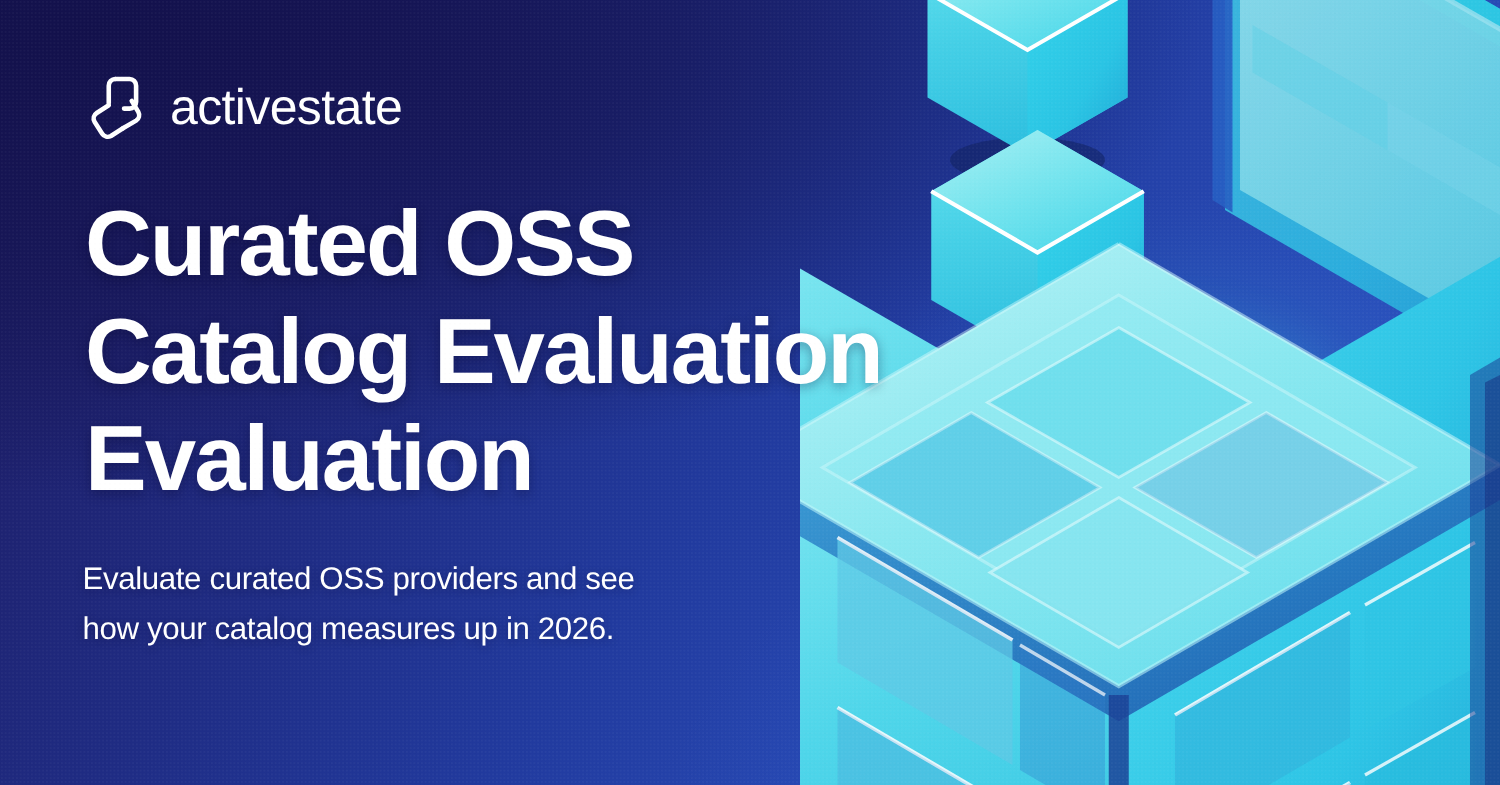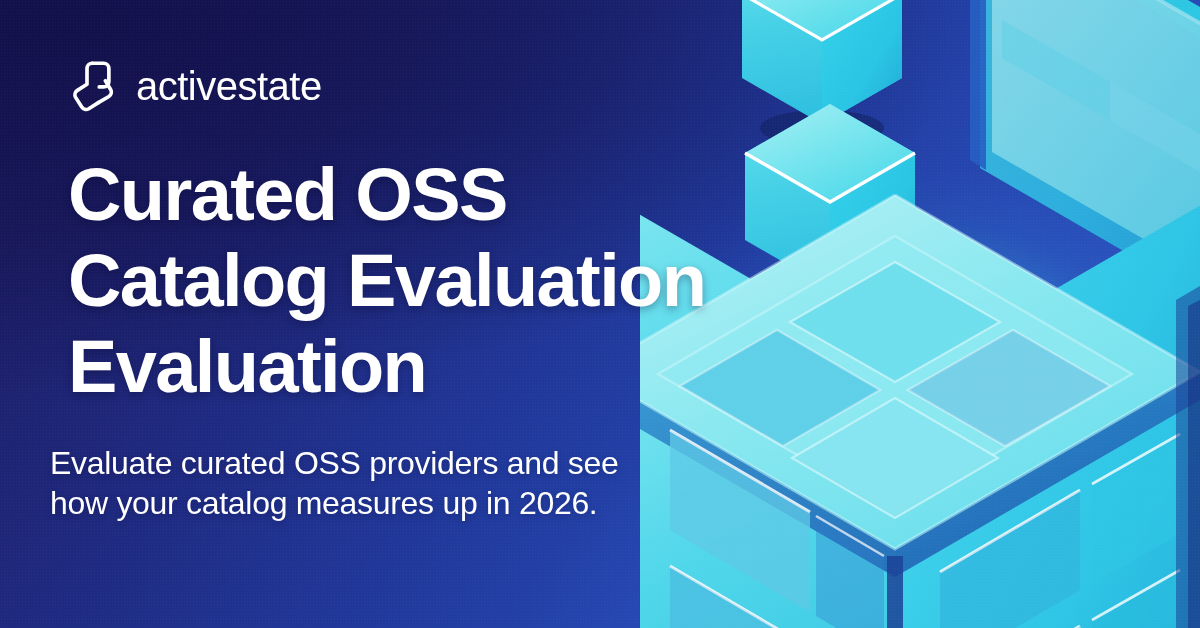--- a/index.html
+++ b/index.html
@@ -82,24 +82,24 @@
     font-size:74px;
     font-weight:700;
     line-height:86px;
     letter-spacing:-1.6px;
     text-shadow:0 3px 9px rgba(8,10,50,.35);
     max-width:800px;
   }
   .headline .l{display:block;white-space:nowrap;}
 
   .subtitle{
-    position:absolute;left:50px;top:443px;
+    position:absolute;left:66px;top:443px;
     margin:0;
     color:#ffffff;
-    font-size:32px;
+    font-size:25px;
     font-weight:500;
     line-height:40px;
     letter-spacing:-0.3px;
     text-shadow:0 2px 7px rgba(8,10,50,.30);
     max-width:640px;
   }
   .subtitle .l{display:block;white-space:nowrap;}
 </style>
 </head>
 <body>

